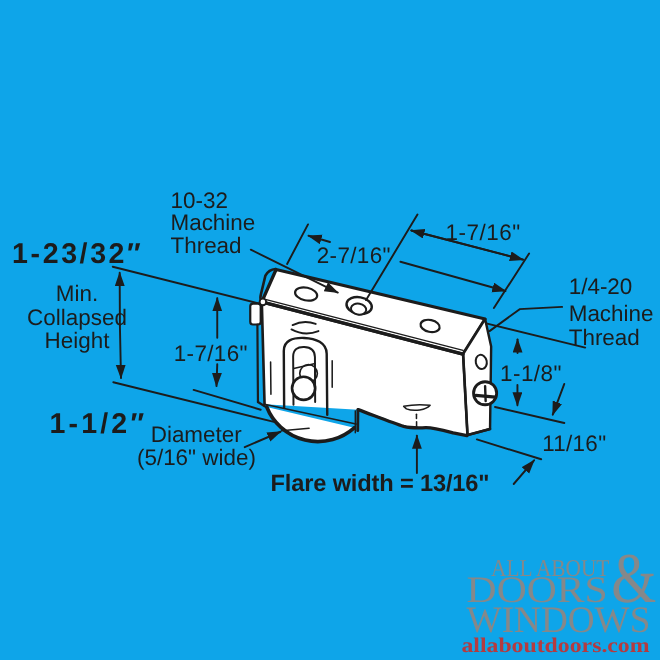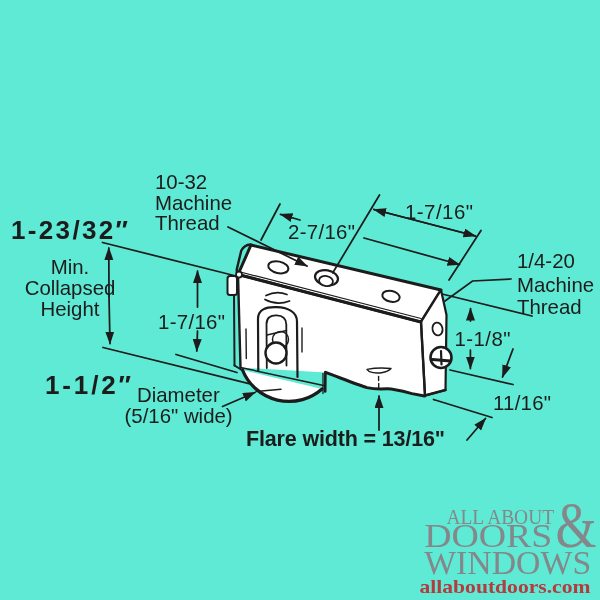--- a/index.html
+++ b/index.html
@@ -1,16 +1,16 @@
 <!DOCTYPE html>
 <html><head>
 <meta charset="utf-8">
 <style>
   html,body{margin:0;padding:0;background:#ffffff;}
-  #page{position:relative;width:600px;height:600px;background:#5eead4;overflow:hidden;}
+  #page{position:relative;width:600px;height:600px;background:#0ea5e9;overflow:hidden;}
   svg{position:absolute;left:0;top:0;}
   text{font-family:"Liberation Sans",sans-serif;}
   .lbl{font-size:20.4px;}
   .bold{font-weight:bold;font-size:26px;}
   .logo text{font-family:"Liberation Serif",serif;fill:#85888a;}
   .labels text{fill:#1c1c1c;}
   .red{fill:#b43b40 !important;}
 </style>
 </head>
 <body>

